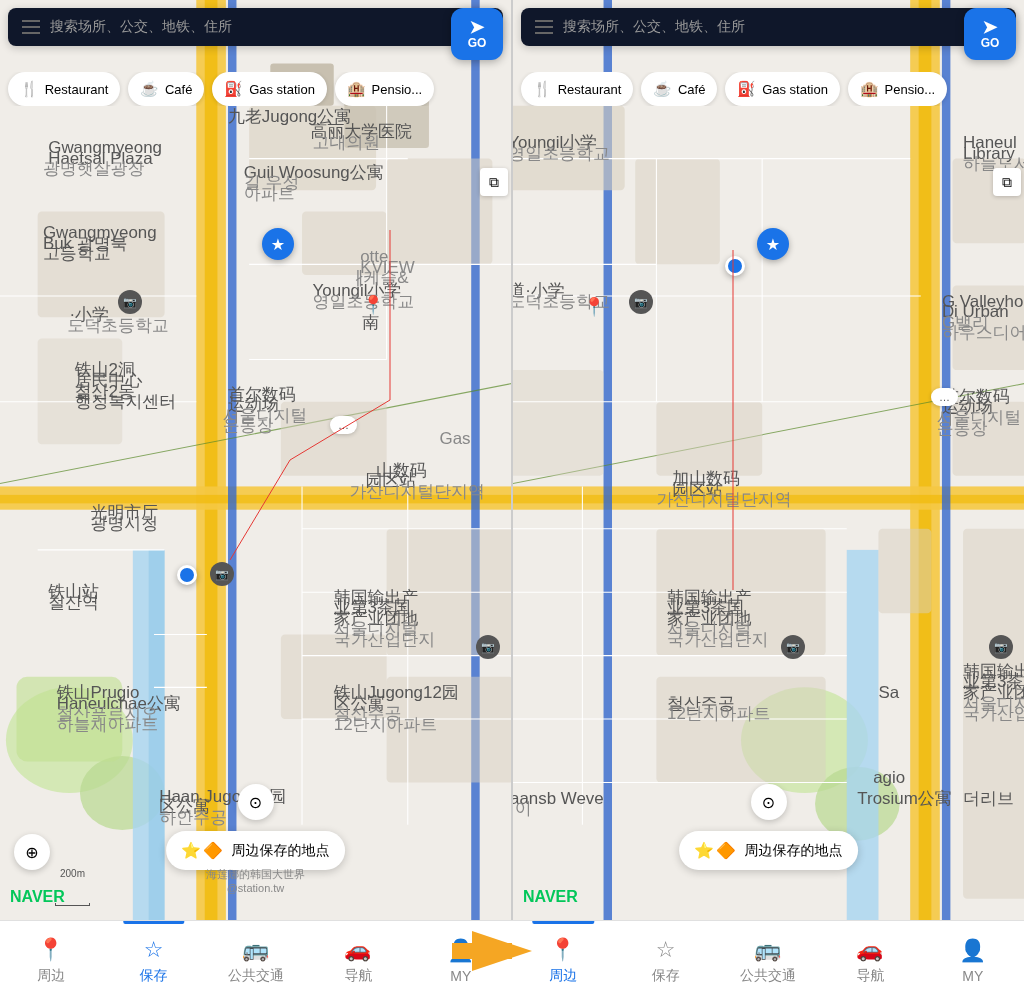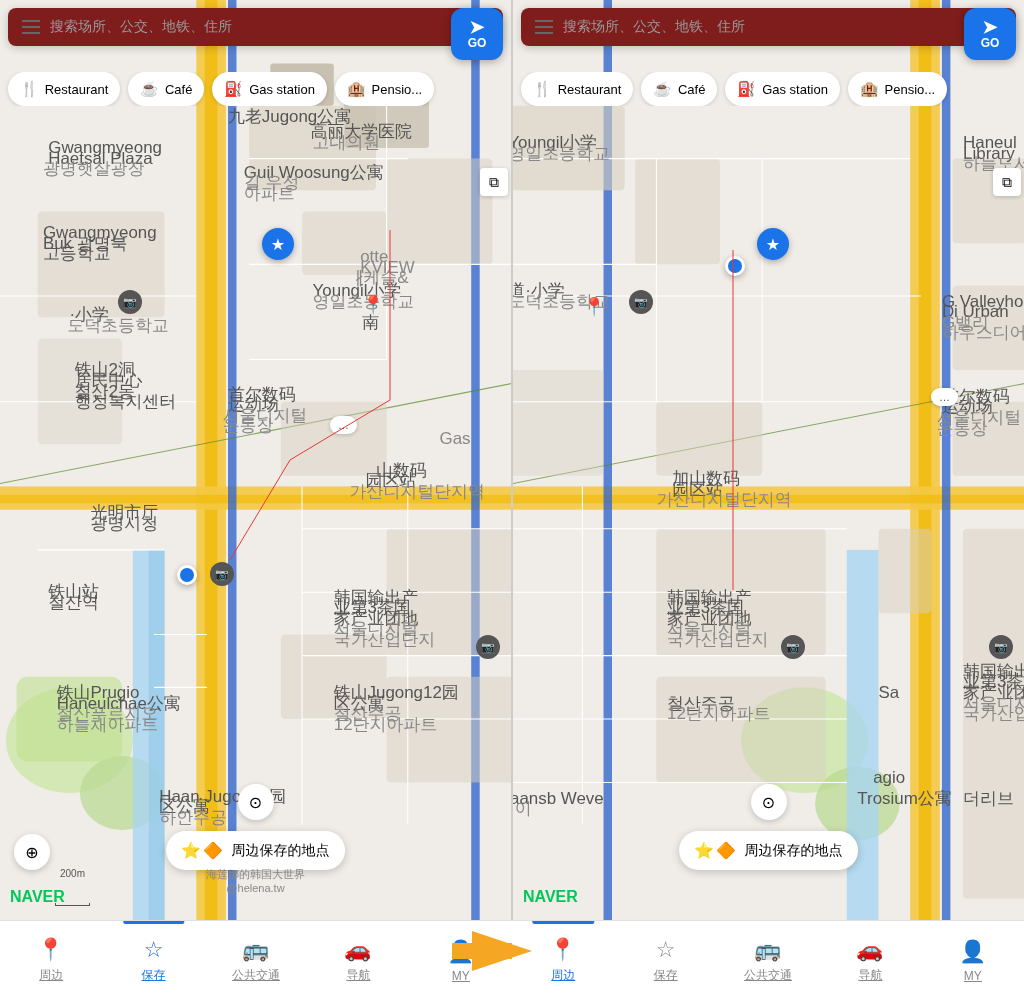--- a/index.html
+++ b/index.html
@@ -40,21 +40,21 @@
       top: 0; left: 0;
       width: 100%; height: 100%;
     }
 
     
     .search-bar {
       position: absolute;
       top: 8px;
       left: 8px;
       right: 8px;
-      background: #7f1d1d;
+      background: #0f172a;
       border-radius: 8px;
       padding: 10px 14px;
       display: flex;
       align-items: center;
       gap: 10px;
       box-shadow: 0 2px 8px rgba(0,0,0,0.2);
       z-index: 20;
     }
 
     .hamburger-icon {
@@ -260,23 +260,22 @@
     .tab-icon {
       font-size: 22px;
       color: #888;
     }
 
     .tab-icon.active {
       color: #1a73e8;
     }
 
     .tab-label {
-      font-size: 12px;
+      font-size: 14px;
       color: #888;
-      text-decoration: underline;
     }
 
     .tab-label.active {
       color: #1a73e8;
     }
 
     .tab-indicator {
       position: absolute;
       top: 0;
       left: 50%;
@@ -588,21 +587,21 @@
         <span>NAVER</span>
       </div>
 
       <div class="map-scale" style="bottom:14px;left:55px;gap:24px;">
         <span style="font-size:10px;color:#555;">200m</span>
         <div class="scale-bar"></div>
       </div>
 
       <div class="attribution">
         <div>海莲娜的韩国大世界</div>
-        <div>@helena.tw</div>
+        <div>@station.tw</div>
       </div>
     </div>
 
     <div class="map-divider"></div>
 
     <div class="map-panel">
 
       <svg class="map-bg" viewBox="0 0 512 870" preserveAspectRatio="xMidYMid slice">
         <rect width="512" height="870" fill="#f0ede8"></rect>
 

